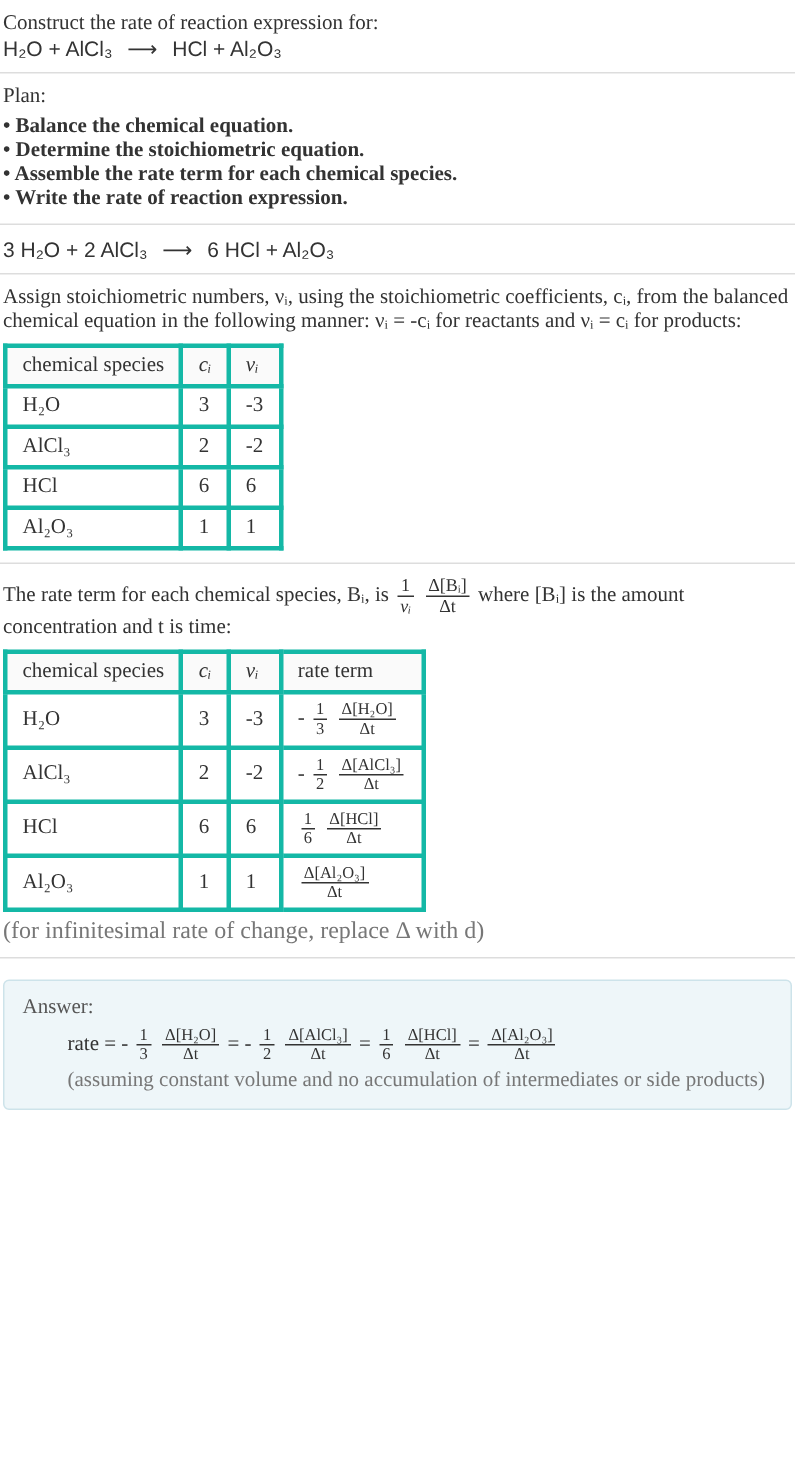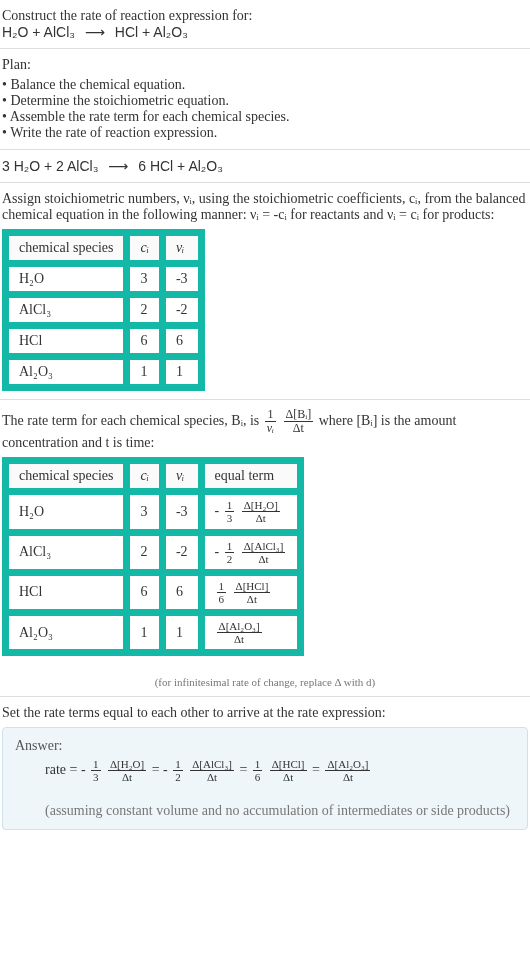--- a/index.html
+++ b/index.html
@@ -23,48 +23,47 @@
   }
   .arrow {
     display: inline-block;
     margin: 0 6px;
   }
   table.stoich {
     border-collapse: collapse;
     margin-top: 6px;
   }
   table.stoich th, table.stoich td {
-    border: 7px solid #14b8a6;
+    border: 3px solid #14b8a6;
     padding: 4px 10px;
     text-align: left;
     font-weight: normal;
   }
   table.stoich th {
     background: #fafafa;
   }
   .footnote {
-    font-size: 11px;
+    font-size: 16px;
     color: #777;
-    margin-top: 20px;
-    text-align: center;
+    margin-top: 4px;
   }
   .answer-box {
     background: #eef6f9;
     border: 1px solid #cde3ea;
     border-radius: 4px;
     padding: 10px 12px;
     margin-top: 6px;
   }
   .answer-label {
     color: #555;
     margin-bottom: 4px;
   }
   .answer-rate {
     padding-left: 30px;
-    margin-bottom: 20px;
+    margin-bottom: 4px;
     white-space: nowrap;
   }
   .answer-note {
     font-size: 14px;
     color: #777;
     padding-left: 30px;
   }
   .frac {
     display: inline-block;
     vertical-align: middle;
@@ -85,20 +84,21 @@
   .frac.small {
     font-size: 11px;
   }
   .rate-term {
     white-space: nowrap;
   }
   .plan-list {
     margin: 4px 0 0 0;
     padding: 0;
     list-style: none;
+    font-weight: bold;
   }
   .plan-list li::before {
     content: "• ";
   }
   .italic {
     font-style: italic;
   }
 </style>
 </head>
 <body>
@@ -176,21 +176,21 @@
     </span>
     <span> where [Bᵢ] is the amount concentration and t is time:</span>
   </div>
 
   <table class="stoich">
     <tbody>
         <tr>
       <th>chemical species</th>
       <th><span class="italic">cᵢ</span></th>
       <th><span class="italic">νᵢ</span></th>
-      <th>equal term</th>
+      <th>rate term</th>
     </tr>
     <tr>
       <td>H₂O</td>
       <td>3</td>
       <td>-3</td>
       <td class="rate-term">
         <span>-</span>
         <span class="frac small"><span class="num">1</span><span class="den">3</span></span>
         <span class="frac small"><span class="num">Δ[H₂O]</span><span class="den">Δt</span></span>
       </td>
@@ -222,21 +222,20 @@
       <td class="rate-term">
         <span class="frac small"><span class="num">Δ[Al₂O₃]</span><span class="den">Δt</span></span>
       </td>
     </tr>
   </tbody>
     </table>
   <div class="footnote">(for infinitesimal rate of change, replace Δ with d)</div>
 </div>
 
 <div class="section noborder">
-  <div>Set the rate terms equal to each other to arrive at the rate expression:</div>
   <div class="answer-box">
     <div class="answer-label">Answer:</div>
     <div class="answer-rate">
       <span>rate = </span>
 
       <span>-</span>
       <span class="frac small"><span class="num">1</span><span class="den">3</span></span>
       <span class="frac small"><span class="num">Δ[H₂O]</span><span class="den">Δt</span></span>
 
       <span> = </span>

